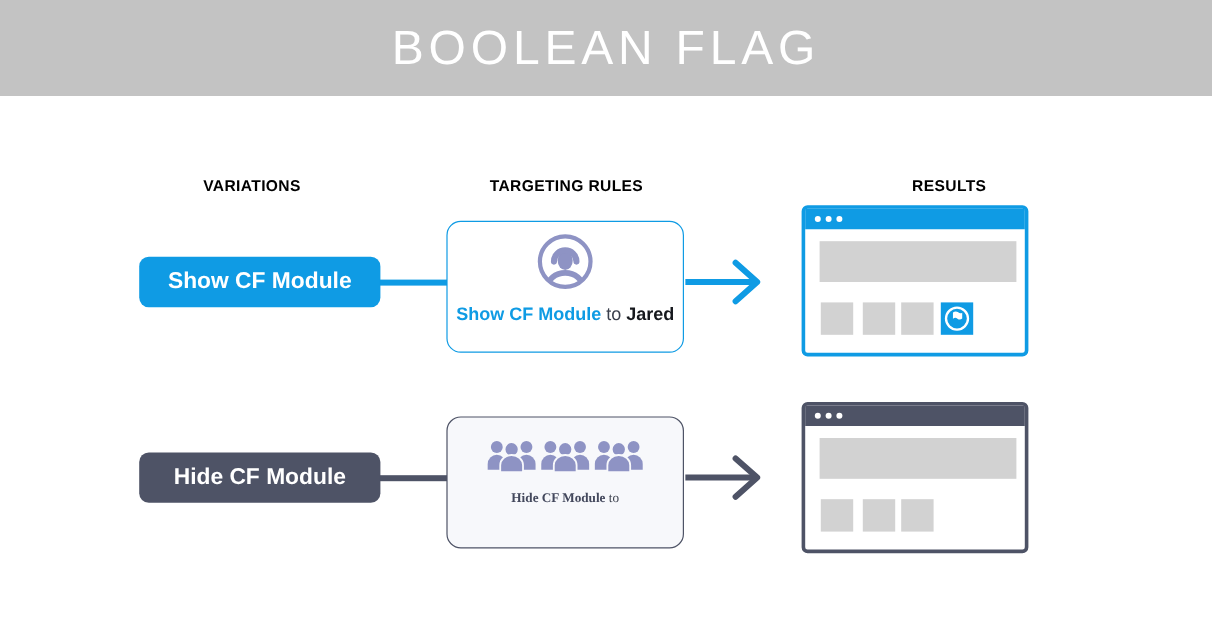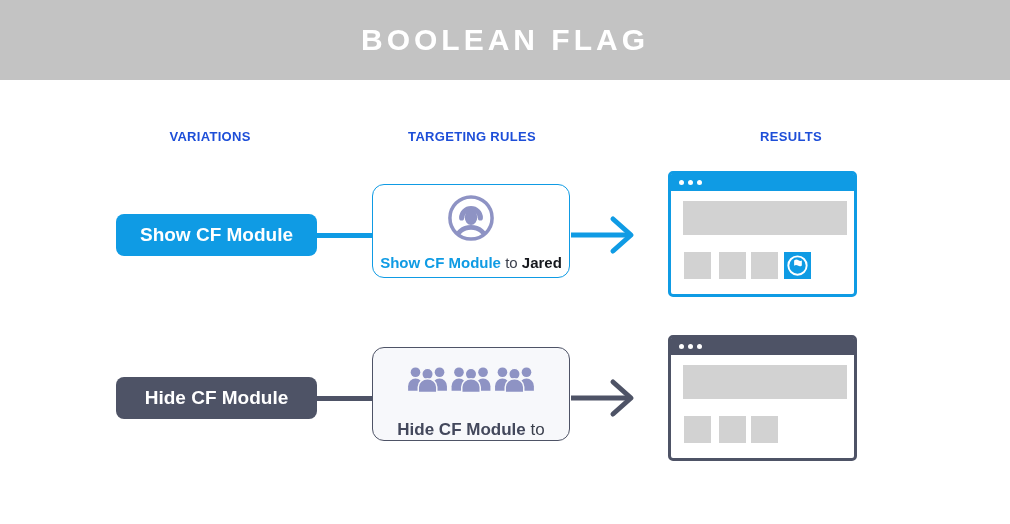--- a/index.html
+++ b/index.html
@@ -3,51 +3,51 @@
 <meta charset="utf-8">
 <style>
   * { margin:0; padding:0; box-sizing:border-box; }
   html,body { background:#fff; }
   body { font-family:"Liberation Sans", sans-serif; }
   #canvas { position:relative; width:1010px; height:524px; background:#ffffff; overflow:hidden; }
 
   
   .banner { position:absolute; left:0; top:0; width:1010px; height:80px; background:#c3c3c3;
             display:flex; align-items:center; justify-content:center; }
-  .banner-title { color:#ffffff; font-size:30px; font-weight:700; letter-spacing:4px; }
+  .banner-title { color:#ffffff; font-size:40px; font-weight:400; letter-spacing:4px; }
 
   
-  .col-header { position:absolute; top:129px; transform:translateX(-50%); font-size:13px;
-                font-weight:700; color:#1d4ed8; letter-spacing:0.3px; white-space:nowrap; }
+  .col-header { position:absolute; top:147px; transform:translateX(-50%); font-size:13px;
+                font-weight:700; color:#000000; letter-spacing:0.3px; white-space:nowrap; }
 
   
   .variation-btn { position:absolute; left:116px; width:201px; height:42px; border-radius:8px;
                    display:flex; align-items:center; justify-content:center;
                    color:#fff; font-size:19px; font-weight:700; }
   .variation-btn.blue { background:#0f9be4; top:214px; }
   .variation-btn.dark { background:#4e5366; top:377px; }
 
   
   .connector { position:absolute; left:316px; width:58px; height:5px; }
   .connector.blue { background:#0f9be4; top:233px; }
   .connector.dark { background:#4e5366; top:396px; }
 
   
-  .rule-box { position:absolute; left:372px; width:198px; height:94px; border-radius:12px;
+  .rule-box { position:absolute; left:372px; width:198px; height:110px; border-radius:12px;
               display:flex; flex-direction:column; align-items:center; }
   .rule-box.blue { top:184px; background:#ffffff; border:1.5px solid #0f9be4; }
   .rule-box.dark { top:347px; background:#f7f8fb; border:1.5px solid #4e5366; }
   .rule-icon-single { margin-top:8px; }
   .rule-icon-crowd { margin-top:15px; }
   .rule-text { font-size:15px; color:#3a3f4c; white-space:nowrap; text-align:center; line-height:20px; }
   .rule-text .flag-blue { color:#0f9be4; font-weight:700; }
   .rule-text .flag-dark { color:#43485c; font-weight:700; }
   .rule-text .audience  { color:#16181d; font-weight:700; }
   .rule-text-single { margin-top:10px; }
-  .rule-text-multi  { margin-top:20px; font-size:17px; }
+  .rule-text-multi  { margin-top:4px; font-size:11px;font-family:Liberation Serif, serif; }
 
   
   .arrow { position:absolute; left:571px; width:78px; height:44px; }
   .arrow.blue { top:213px; }
   .arrow.dark { top:376px; }
 
   
   .browser { position:absolute; left:668px; width:189px; height:126px; border-radius:5px; background:#fff; }
   .browser.blue { top:171px; border:3px solid #0f9be4; }
   .browser.dark { top:335px; border:3px solid #4e5366; }

